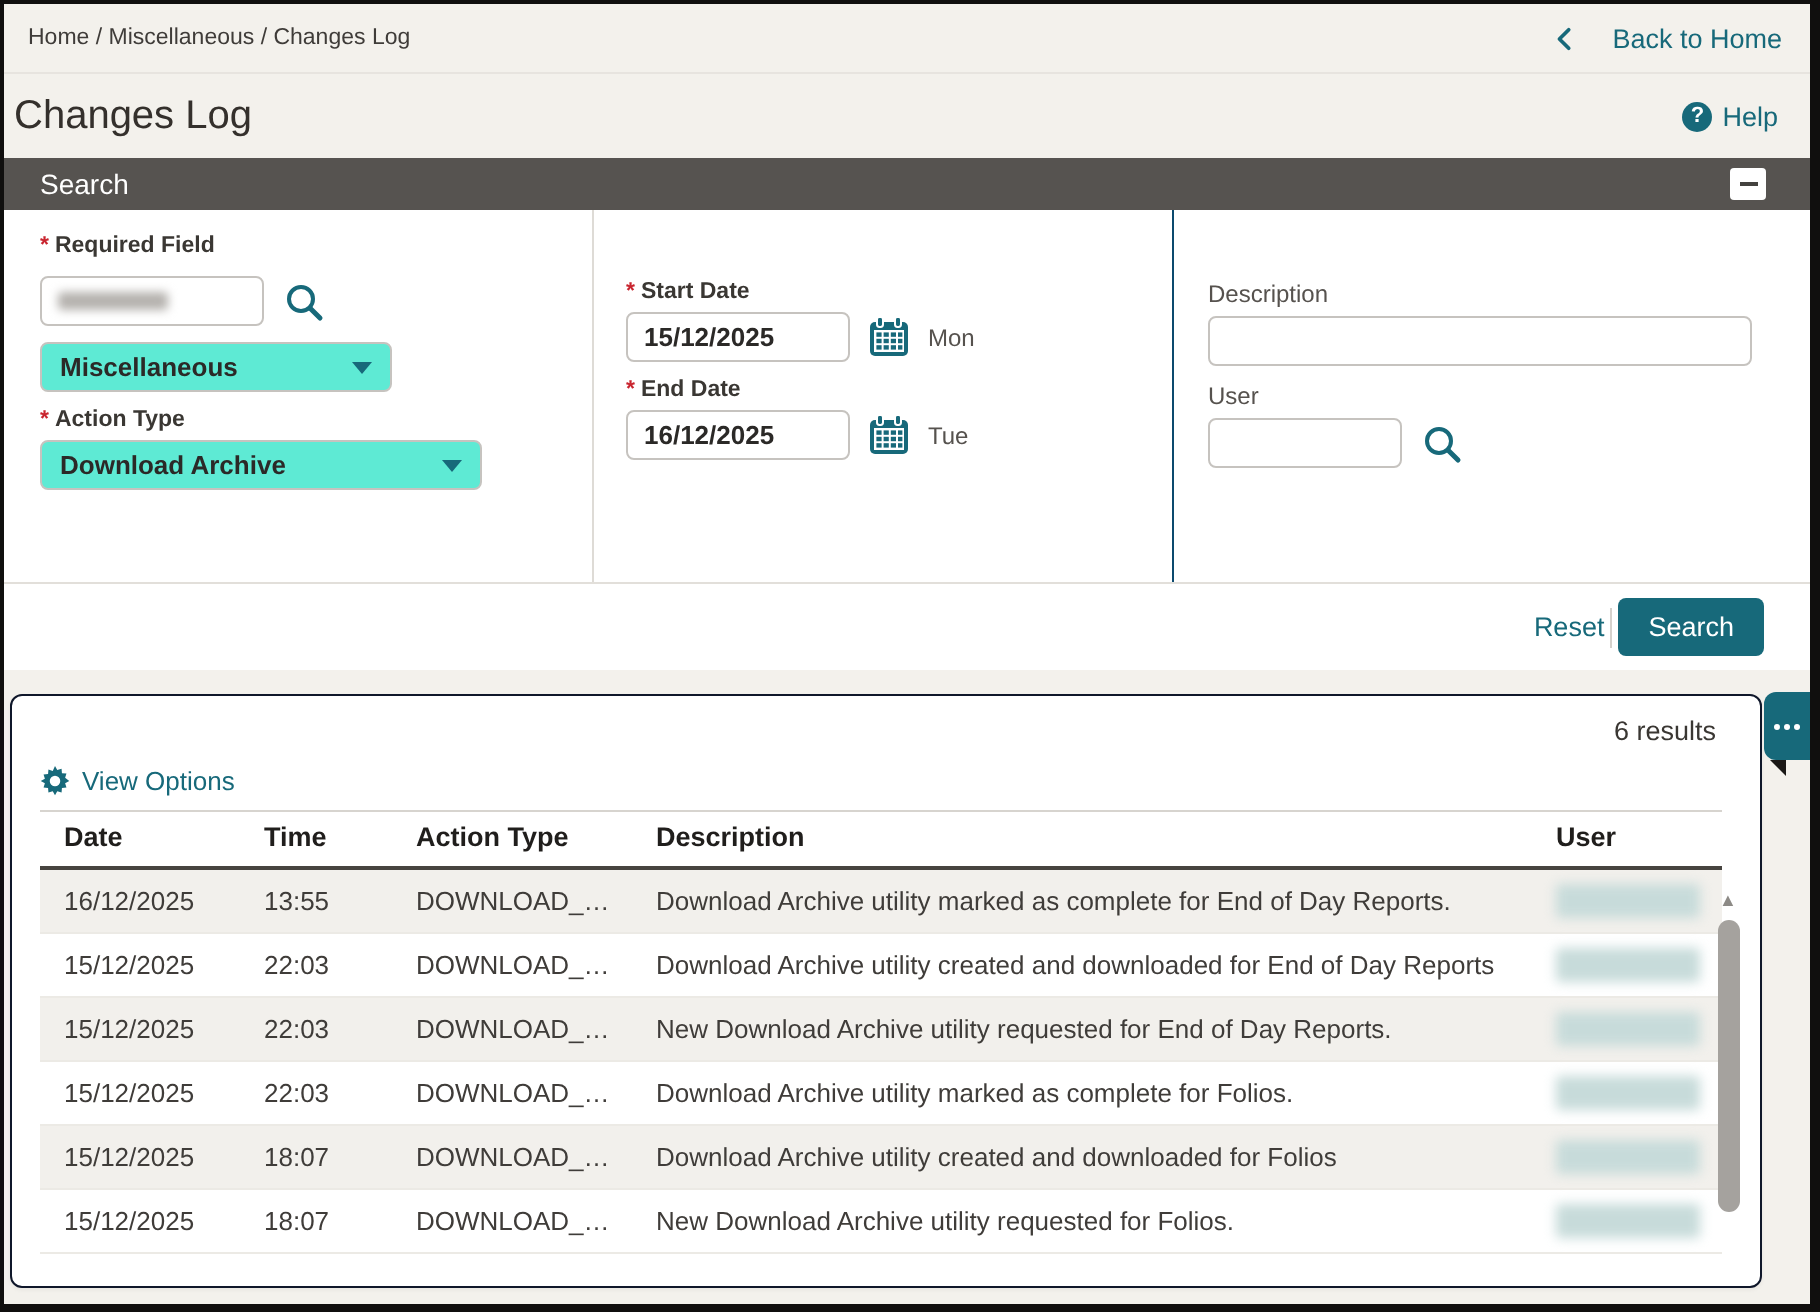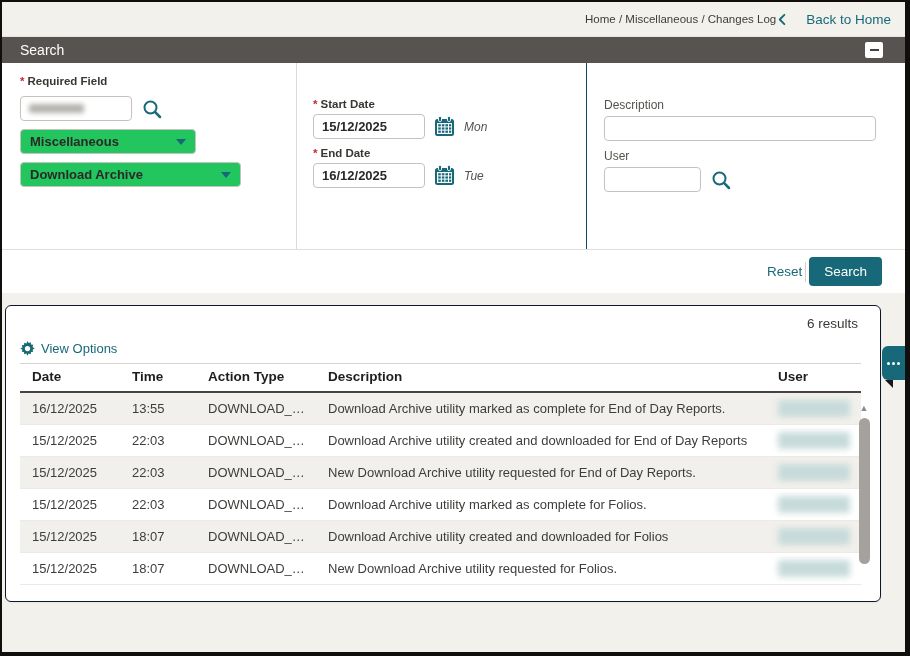--- a/index.html
+++ b/index.html
@@ -1,20 +1,20 @@
 <!DOCTYPE html>
 <html><head>
 <meta charset="utf-8">
 <style>
   html,body{margin:0;padding:0;width:910px;height:656px;background:#100f0e;
     font-family:"Liberation Sans",sans-serif;-webkit-font-smoothing:antialiased;}
   .window{position:absolute;left:2px;top:2px;width:903px;height:650px;background:#f3f1ec;overflow:hidden;}
 
   
-  .topbar{height:34px;display:flex;justify-content:flex-end;align-items:center;
+  .topbar{height:34px;display:flex;justify-content:space-between;align-items:center;
     padding:0 14px 0 12px;border-bottom:1px solid #e7e4df;}
   .breadcrumb{font-size:11.5px;color:#3f3c39;cursor:pointer;}
   .back-link{display:flex;align-items:center;gap:17px;color:#17697a;font-size:13.5px;cursor:pointer;}
 
   
   .title-row{height:42px;display:flex;justify-content:space-between;align-items:center;
     padding:0 16px 0 5px;}
   .page-title{font-size:20px;color:#34302c;font-weight:400;}
   .help-link{display:flex;align-items:center;gap:5px;color:#17697a;font-size:13.5px;cursor:pointer;}
   .help-badge{width:15px;height:15px;border-radius:50%;background:#17697a;color:#fff;
@@ -38,28 +38,28 @@
   .fgroup{margin-bottom:8px;}
   .flabel{font-size:11.5px;font-weight:bold;color:#3a3733;margin-bottom:4px;}
   .frow{display:flex;align-items:center;gap:9px;}
   .tbox{height:23px;border:1px solid #c6c3bf;border-radius:4px;background:#fff;
     padding:0 8px;font-size:13px;font-weight:bold;color:#2b2927;box-sizing:content-box;
     font-family:"Liberation Sans",sans-serif;outline:none;}
   input.tbox{width:94px;}
   input.tbox.wide{width:254px;font-weight:normal;}
   input.tbox.narrow{width:79px;font-weight:normal;}
   .selectbox{display:flex;align-items:center;justify-content:space-between;height:25px;
-    border:1px solid #c6c3bf;border-radius:4px;background:#22c55e;padding:0 9px;
+    border:1px solid #c6c3bf;border-radius:4px;background:#5eead4;padding:0 9px;
     font-size:13px;font-weight:bold;color:#2b2927;cursor:pointer;box-sizing:border-box;}
   .selectbox.w-group{width:176px;}
   .selectbox.w-action{width:221px;}
   .caret{width:0;height:0;border-left:5px solid transparent;border-right:5px solid transparent;
     border-top:6px solid #17697a;}
   .blur-bar{width:55px;height:9px;background:#b5b2ae;border-radius:2px;filter:blur(2.5px);}
-  .day-label{font-size:12px;font-style:italic;color:#56524e;}
+  .day-label{font-size:12px;color:#56524e;}
   .icon-btn{display:flex;align-items:center;cursor:pointer;background:none;border:none;padding:0;}
 
   .form-footer{background:#fff;border-top:1px solid #e2dfda;height:43px;display:flex;
     justify-content:flex-end;align-items:center;gap:3px;padding-right:23px;}
   .reset-link{color:#17697a;font-size:13.5px;cursor:pointer;}
   .vdiv{width:1px;height:20px;background:#d4d1cc;}
   .search-btn{background:#17697a;color:#fff;font-size:13.5px;border:none;border-radius:4px;
     padding:7px 15px;cursor:pointer;font-family:"Liberation Sans",sans-serif;}
 
   
@@ -98,20 +98,27 @@
   <div class="topbar">
     <span class="breadcrumb">Home / Miscellaneous / Changes Log</span>
     <span class="back-link">
       <svg width="13" height="13" viewBox="0 0 14 14">
           <path d="M9 2 L4 7 L9 12" stroke="#17697a" stroke-width="2" fill="none" stroke-linecap="round" stroke-linejoin="round"></path>
         </svg>
       <span>Back to Home</span>
     </span>
   </div>
 
+  <div class="title-row">
+    <span class="page-title">Changes Log</span>
+    <span class="help-link">
+      <span class="help-badge">?</span>
+      <span>Help</span>
+    </span>
+  </div>
 
   <div class="search-header">
     <span class="search-header-title">Search</span>
     <span class="collapse-btn">
       <span class="collapse-bar"></span>
     </span>
   </div>
 
   <div class="form">
 
@@ -135,20 +142,23 @@
       </div>
 
       <div class="fgroup">
         <div class="selectbox w-group">
           <span>Miscellaneous</span>
           <span class="caret"></span>
         </div>
       </div>
 
       <div class="fgroup">
+        <div class="flabel">
+          <span class="ast">*</span><span>Action Type</span>
+        </div>
         <div class="selectbox w-action">
           <span>Download Archive</span>
           <span class="caret"></span>
         </div>
       </div>
     </div>
 
     <div class="fcol col2">
       <div class="fgroup" style="margin-top:23px;">
         <div class="flabel">

